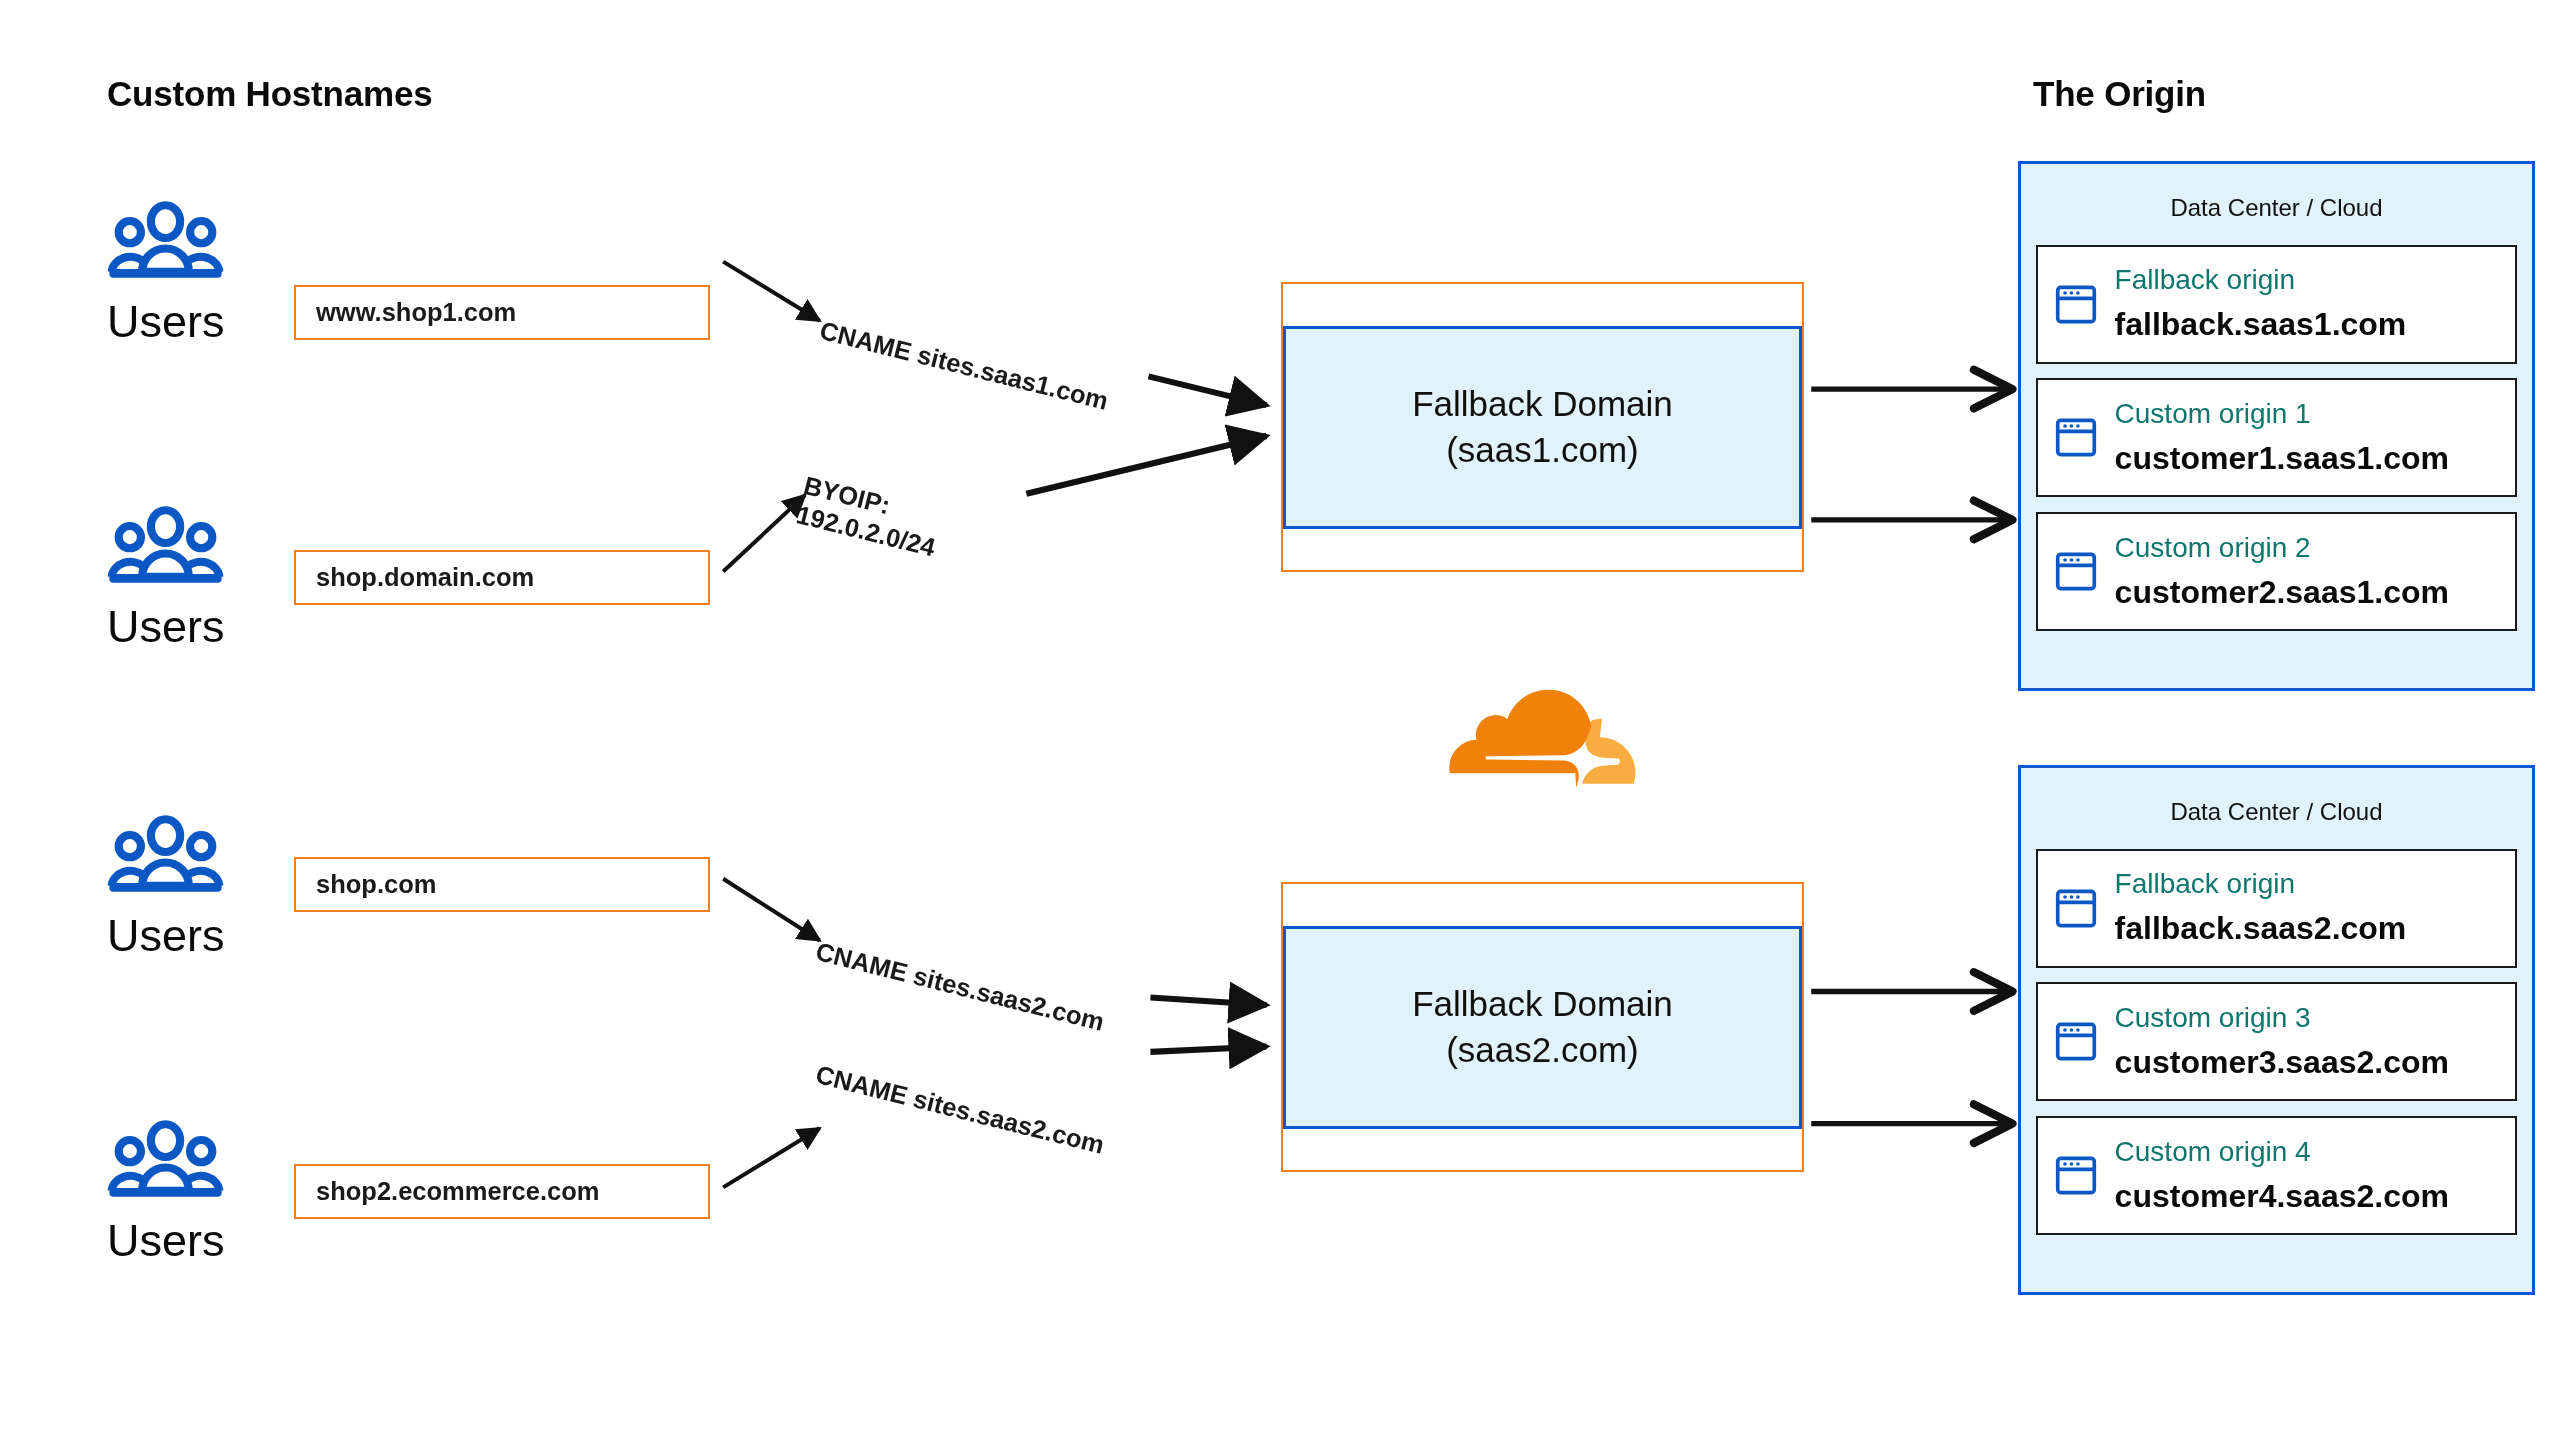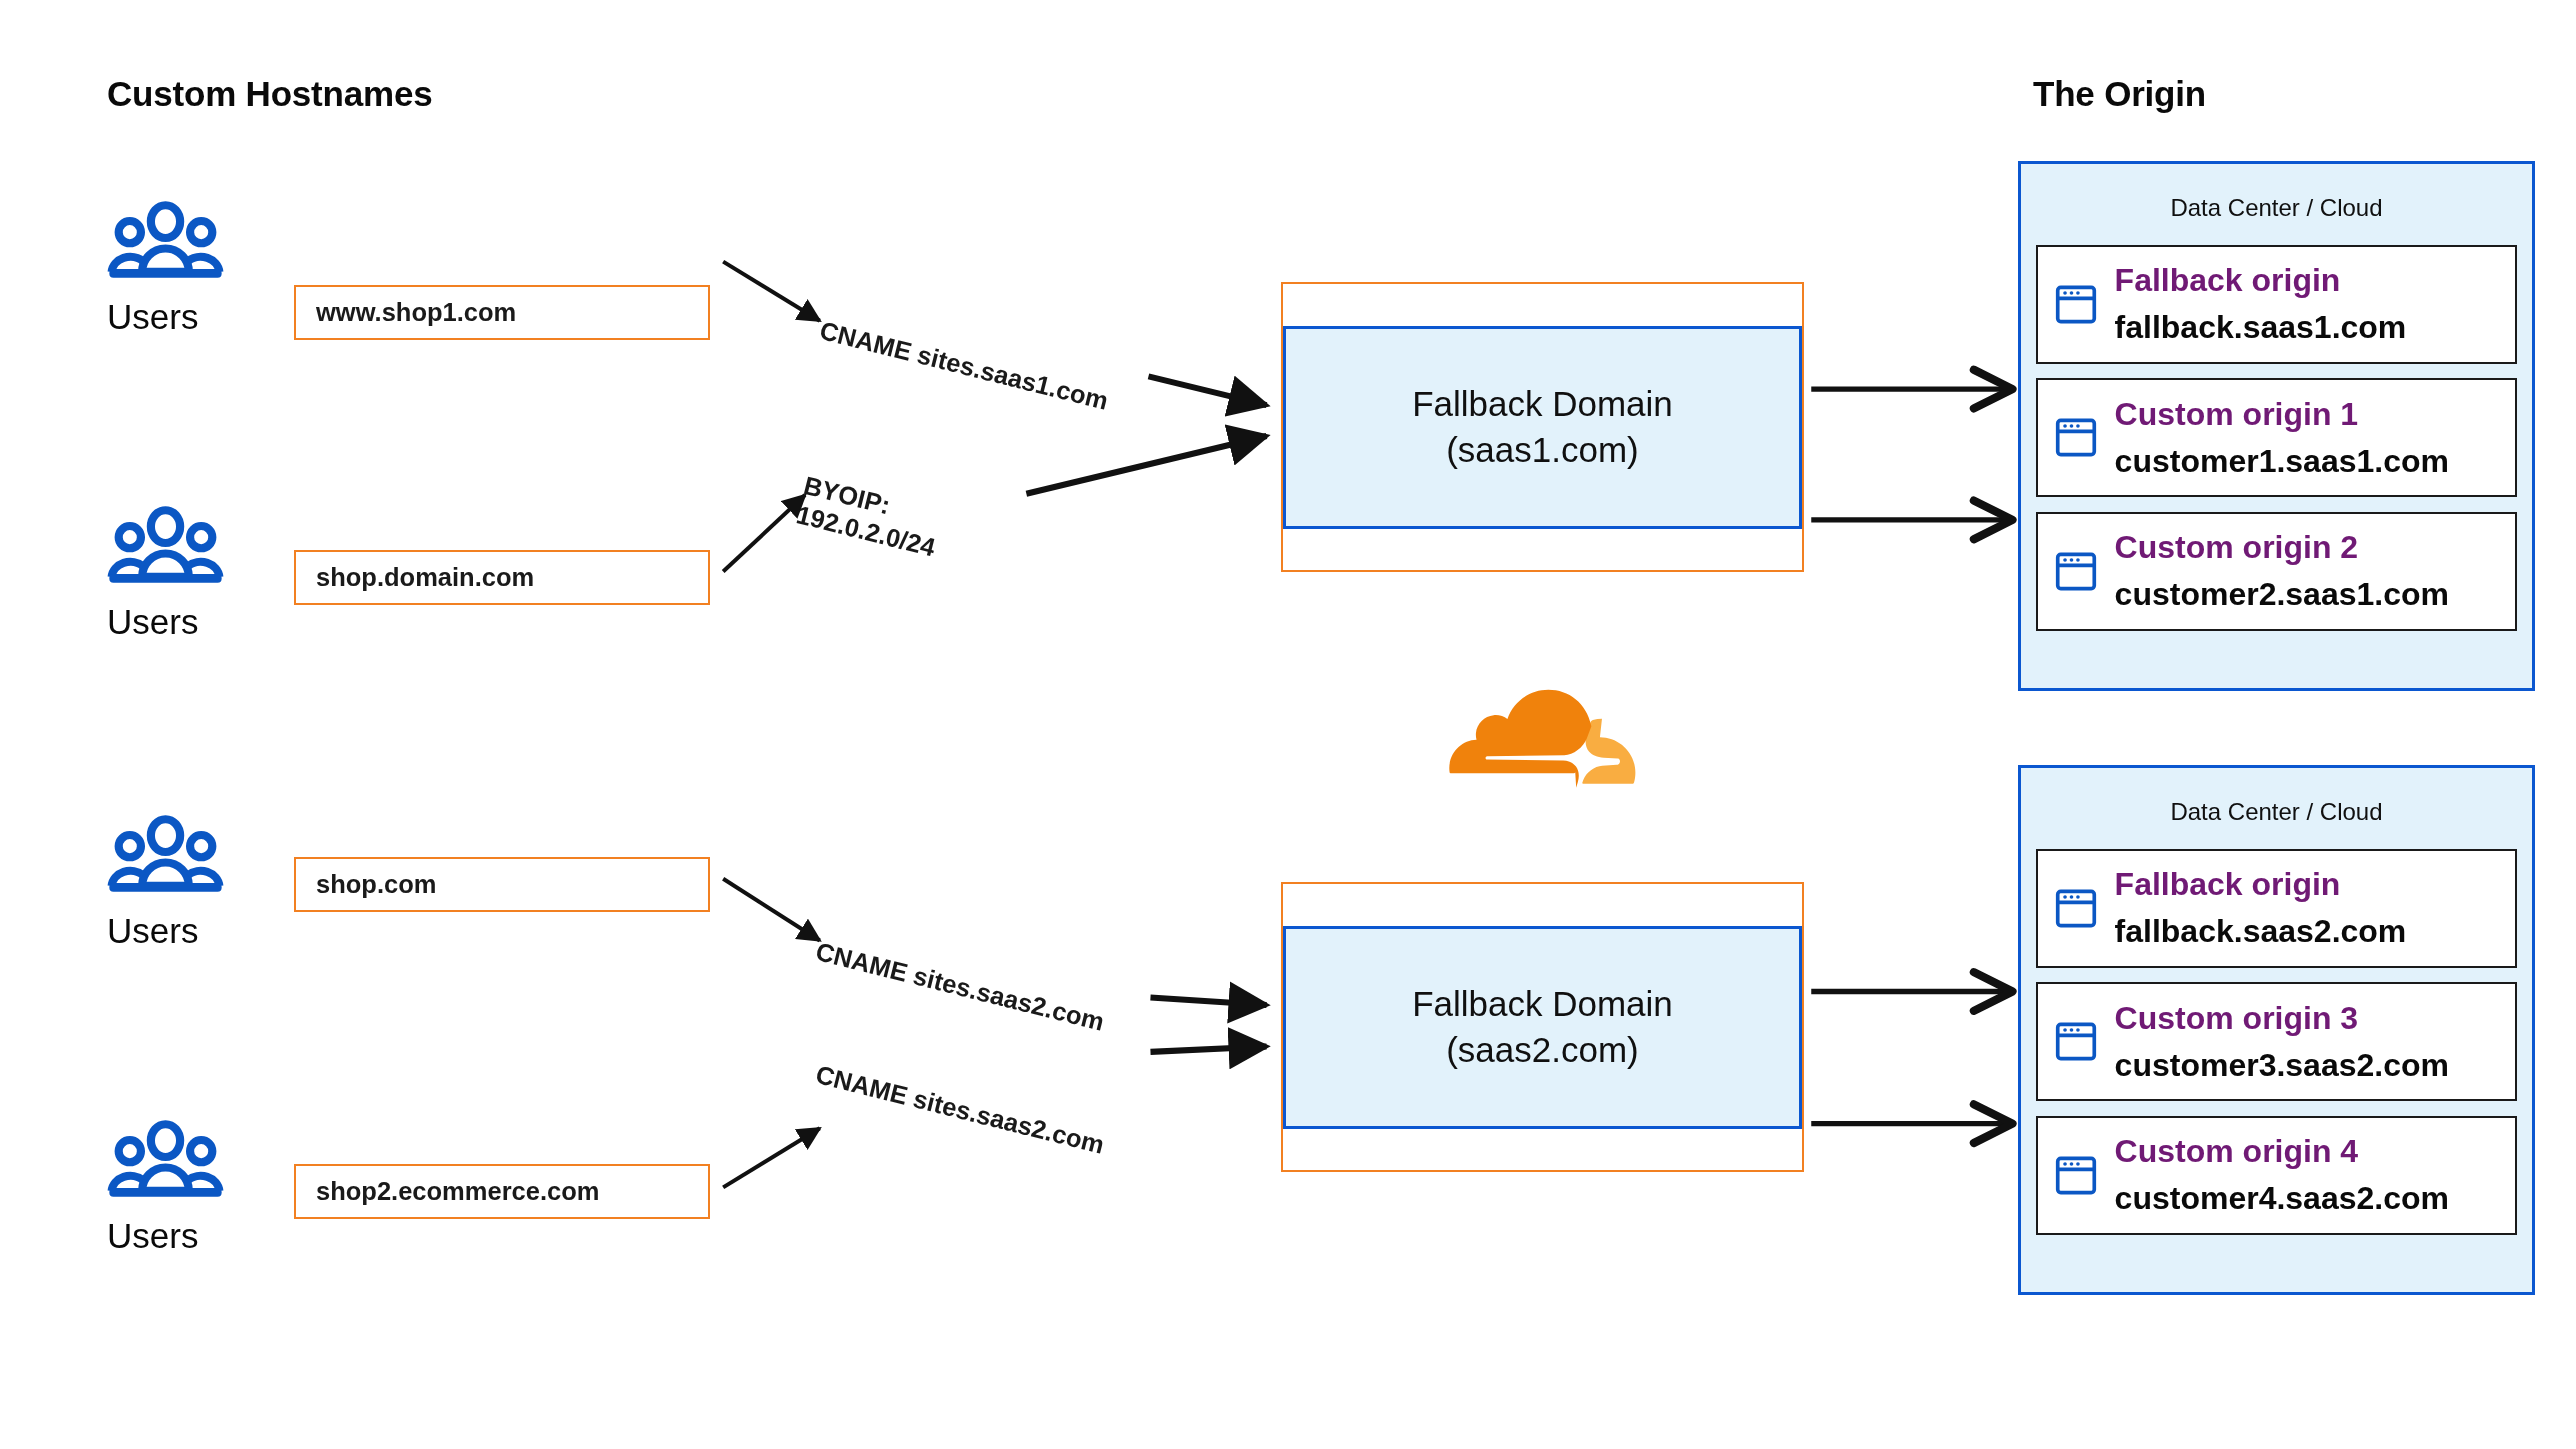--- a/index.html
+++ b/index.html
@@ -34,21 +34,21 @@
 
   
   .users-group {
     position: absolute;
     width: 181px;
     text-align: left;
   }
   .users-icon { display: block; width: 117px; height: 81px; }
   .users-label {
     display: block;
-    font-size: 35px;
+    font-size: 45px;
     font-weight: 400;
     color: #0a0a0a;
     margin-top: 17.4px;
     line-height: 1;
   }
   #users-group-1 { left: 107px; top: 201px; }
   #users-group-2 { left: 107px; top: 506px; }
   #users-group-3 { left: 107px; top: 815px; }
   #users-group-4 { left: 107px; top: 1120px; }
 
@@ -143,23 +143,23 @@
     height: 119px;
     margin-bottom: 14.8px;
     padding-left: 17.4px;
   }
   .origin-card:last-child { margin-bottom: 0; }
 
   .browser-icon { flex: 0 0 auto; width: 42px; height: 39px; margin-right: 17.4px; }
 
   .origin-text { display: flex; flex-direction: column; justify-content: center; }
   .origin-name {
-    font-size: 32px;
-    font-weight: 700;
-    color: #701a75;
+    font-size: 28px;
+    font-weight: 400;
+    color: #0f766e;
     line-height: 1.25;
     white-space: nowrap;
   }
   .origin-host {
     font-size: 32px;
     font-weight: 700;
     color: #0a0a0a;
     line-height: 1.3;
     white-space: nowrap;
     margin-top: 7px;

